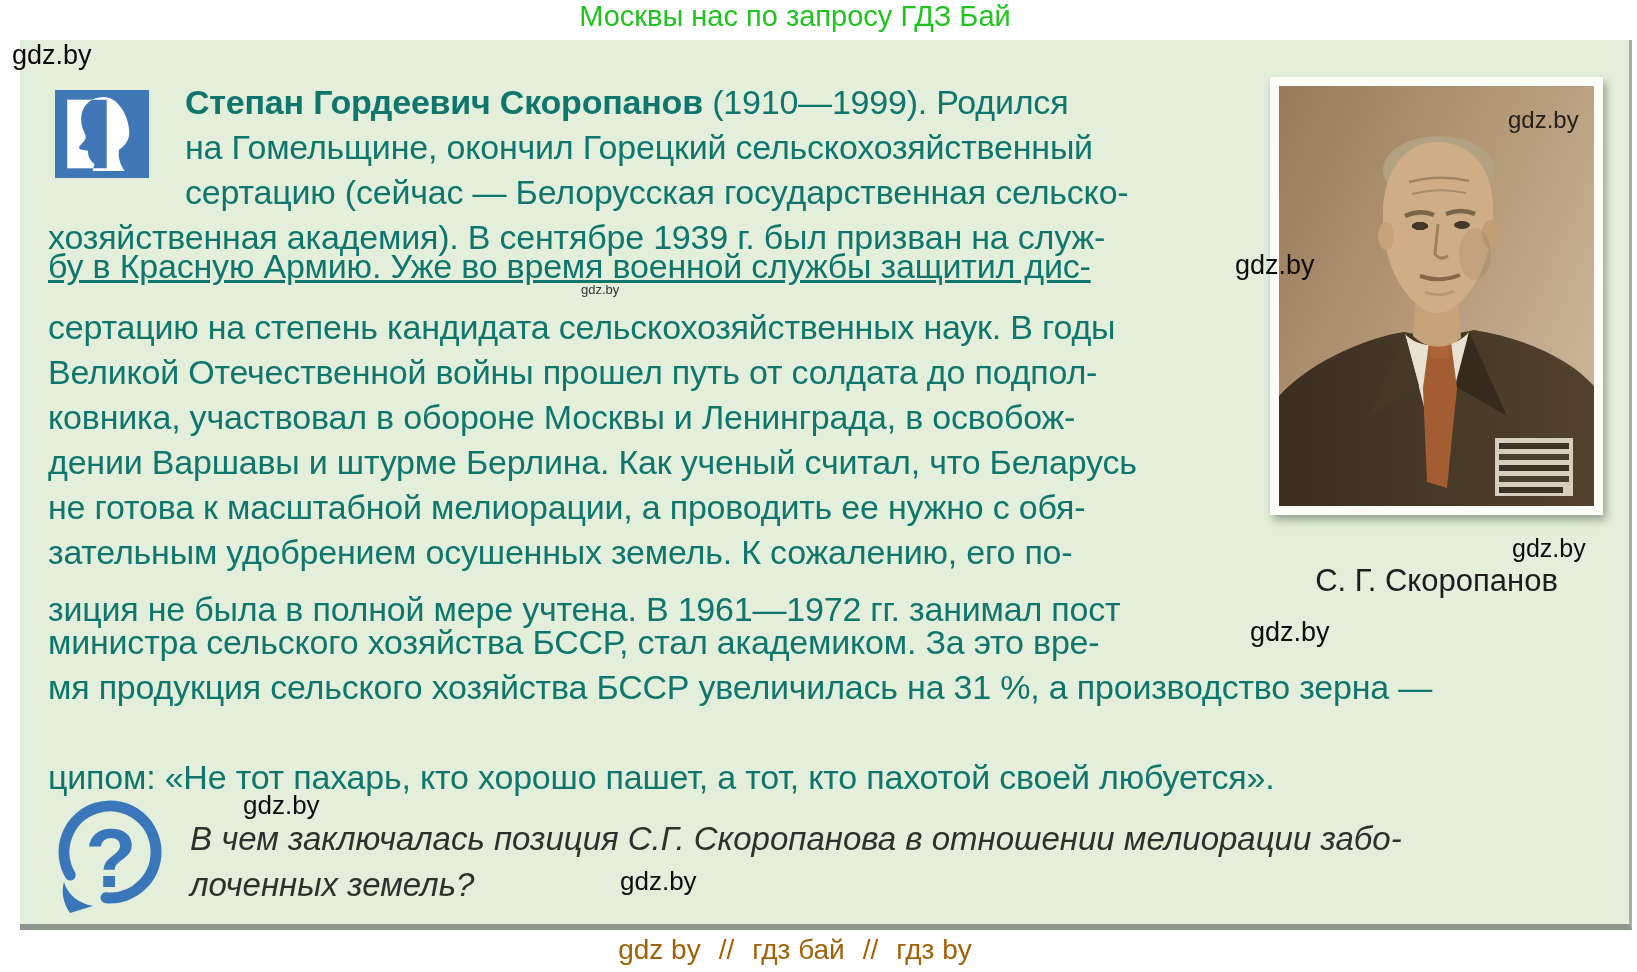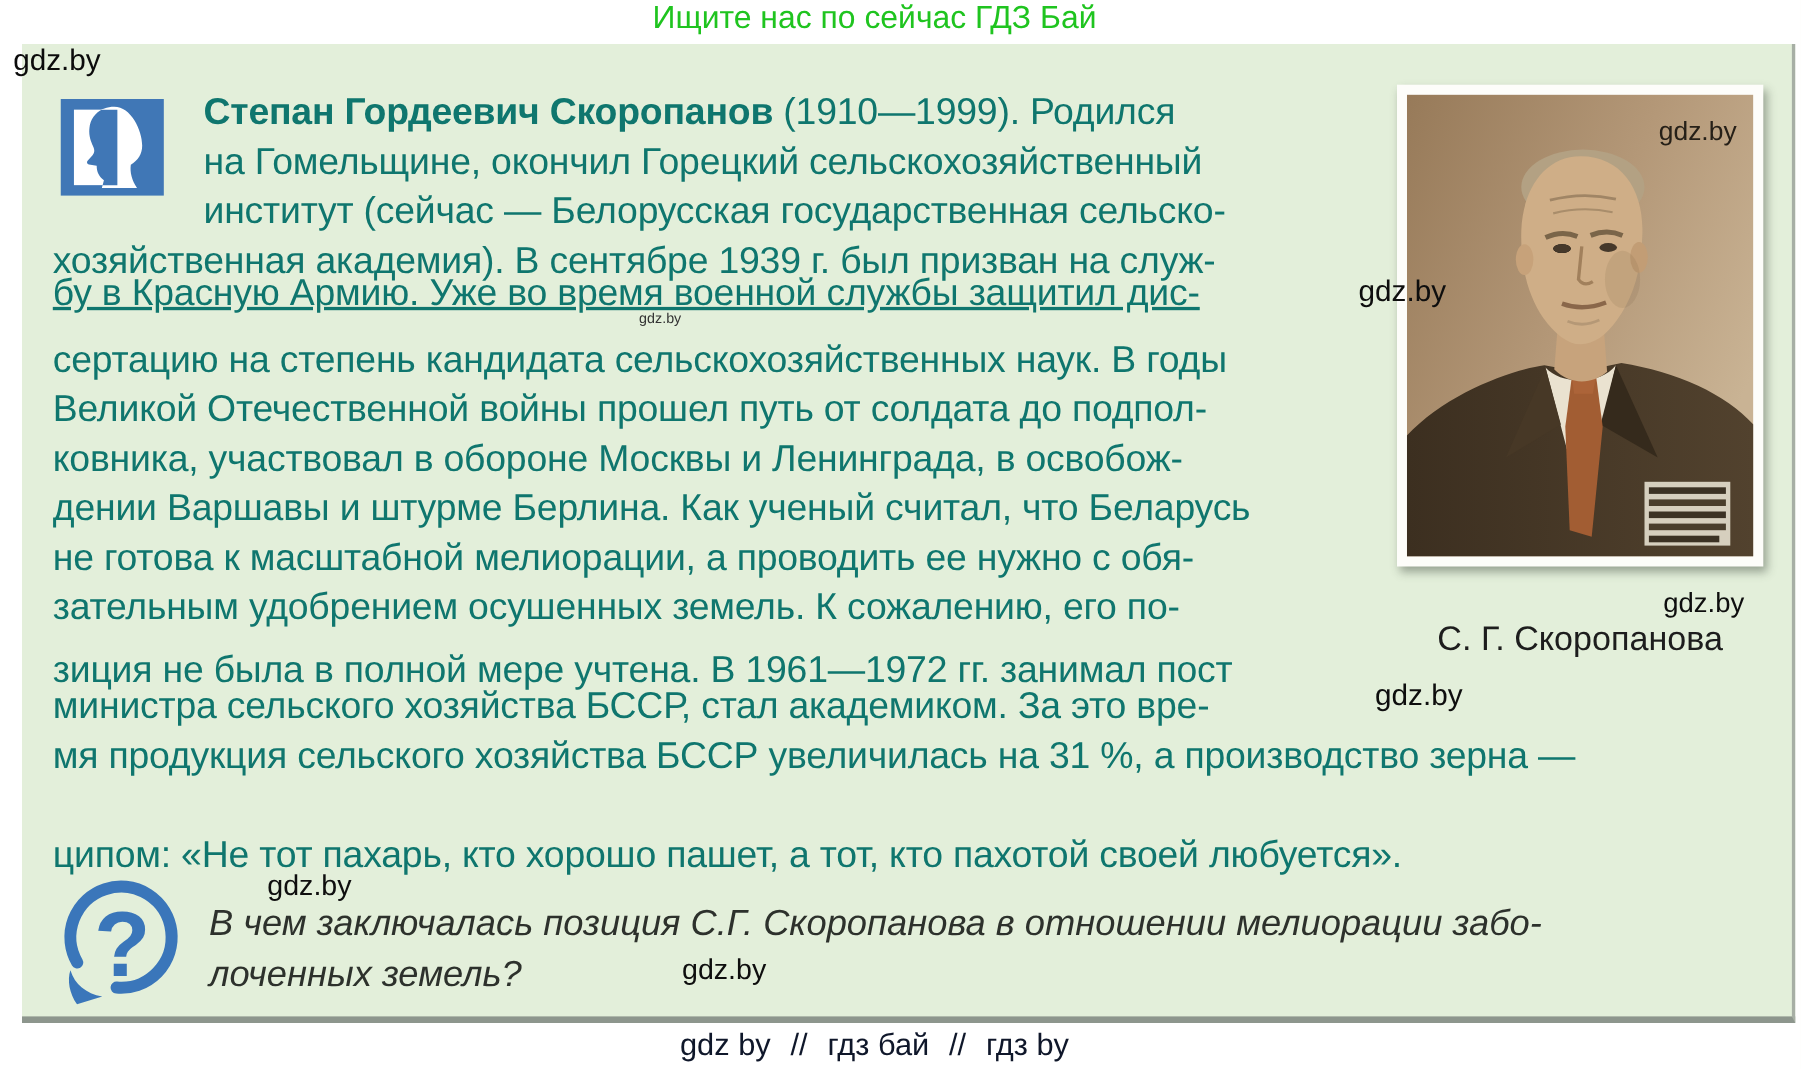--- a/index.html
+++ b/index.html
@@ -57,30 +57,30 @@
     position:absolute;
     font-style:italic;
     font-size:33px;line-height:38px;
     color:#2d312c;
     white-space:nowrap;
   }
   .footer-tags{
     position:absolute;left:0;top:934px;width:1590px;
     display:flex;justify-content:center;align-items:center;
     gap:18px;
-    font-size:28px;color:#0f172a;
+    font-size:28px;color:#a16207;
     white-space:nowrap;
   }
 </style>
 </head>
 <body>
 
 <div class="page">
 
-  <div class="promo-title">Ищите нас по сейчас ГДЗ Бай</div>
+  <div class="promo-title">Москвы нас по запросу ГДЗ Бай</div>
 
   <div class="panel"></div>
 
   <div class="person-icon">
     <svg viewBox="0 0 100 100" width="94" height="88" preserveAspectRatio="none">
       <defs>
         <clipPath id="clipRect">
             <rect x="13" y="11" width="42" height="78"></rect>
           </clipPath>
       </defs>
@@ -88,21 +88,21 @@
       <rect x="13" y="11" width="42" height="78" fill="#ffffff"></rect>
       <path id="headShape" fill="#ffffff" d="M52,8 C38,8 29,18 28,30 C27,39 30,45 32,50 C33,53 33,55 31,58 L26,64 C25,66 26,68 29,68 L35,69 C35,75 37,80 42,84 L40,92 L74,92 C69,84 67,76 68,68 C75,63 79,57 79,48 C79,32 68,8 52,8 Z"></path>
       <path fill="#4077b6" clip-path="url(#clipRect)" d="M52,8 C38,8 29,18 28,30 C27,39 30,45 32,50 C33,53 33,55 31,58 L26,64 C25,66 26,68 29,68 L35,69 C35,75 37,80 42,84 L40,92 L74,92 C69,84 67,76 68,68 C75,63 79,57 79,48 C79,32 68,8 52,8 Z"></path>
     </svg>
   </div>
 
   <div class="bio-line" style="left:185px;top:82px;">
     <span class="bold">Степан Гордеевич Скоропанов</span><span> (1910—1999). Родился</span>
   </div>
   <div class="bio-line" style="left:185px;top:127px;">на Гомельщине, окончил Горецкий сельскохозяйственный</div>
-  <div class="bio-line" style="left:185px;top:172px;">институт (сейчас — Белорусская государственная сельско-</div>
+  <div class="bio-line" style="left:185px;top:172px;">сертацию (сейчас — Белорусская государственная сельско-</div>
   <div class="bio-line" style="left:48px;top:217px;">хозяйственная академия). В сентябре 1939 г. был призван на служ-</div>
   <div class="bio-line" style="left:48px;top:246px;text-decoration:underline;">бу в Красную Армию. Уже во время военной службы защитил дис-</div>
   <div class="bio-line" style="left:48px;top:307px;">сертацию на степень кандидата сельскохозяйственных наук. В годы</div>
   <div class="bio-line" style="left:48px;top:352px;">Великой Отечественной войны прошел путь от солдата до подпол-</div>
   <div class="bio-line" style="left:48px;top:397px;">ковника, участвовал в обороне Москвы и Ленинграда, в освобож-</div>
   <div class="bio-line" style="left:48px;top:442px;">дении Варшавы и штурме Берлина. Как ученый считал, что Беларусь</div>
   <div class="bio-line" style="left:48px;top:487px;">не готова к масштабной мелиорации, а проводить ее нужно с обя-</div>
   <div class="bio-line" style="left:48px;top:532px;">зательным удобрением осушенных земель. К сожалению, его по-</div>
   <div class="bio-line" style="left:48px;top:577px;margin-top:12px;">зиция не была в полной мере учтена. В 1961—1972 гг. занимал пост</div>
   <div class="bio-line" style="left:48px;top:622px;">министра сельского хозяйства БССР, стал академиком. За это вре-</div>
@@ -162,21 +162,21 @@
 
       <rect x="216" y="352" width="78" height="58" fill="#d6cfbe"></rect>
       <rect x="220" y="357" width="70" height="6" fill="#3c3224"></rect>
       <rect x="220" y="368" width="70" height="6" fill="#4a3e2c"></rect>
       <rect x="220" y="379" width="70" height="6" fill="#3c3224"></rect>
       <rect x="220" y="390" width="70" height="6" fill="#4a3e2c"></rect>
       <rect x="220" y="401" width="64" height="6" fill="#3c3224"></rect>
     </svg>
   </div>
 
-  <div class="photo-caption">С. Г. Скоропанова</div>
+  <div class="photo-caption">С. Г. Скоропанов</div>
 
   <div class="watermark" style="left:12px;top:40px;font-size:27px;color:#0b0b0b;">gdz.by</div>
   <div class="watermark" style="left:581px;top:282px;font-size:13px;color:#333;">gdz.by</div>
   <div class="watermark" style="left:1235px;top:250px;font-size:27px;">gdz.by</div>
   <div class="watermark" style="left:1508px;top:106px;font-size:24px;color:#262018;">gdz.by</div>
   <div class="watermark" style="left:1512px;top:534px;font-size:25px;">gdz.by</div>
   <div class="watermark" style="left:1250px;top:617px;font-size:27px;">gdz.by</div>
   <div class="watermark" style="left:243px;top:790px;">gdz.by</div>
   <div class="watermark" style="left:620px;top:866px;">gdz.by</div>
 

